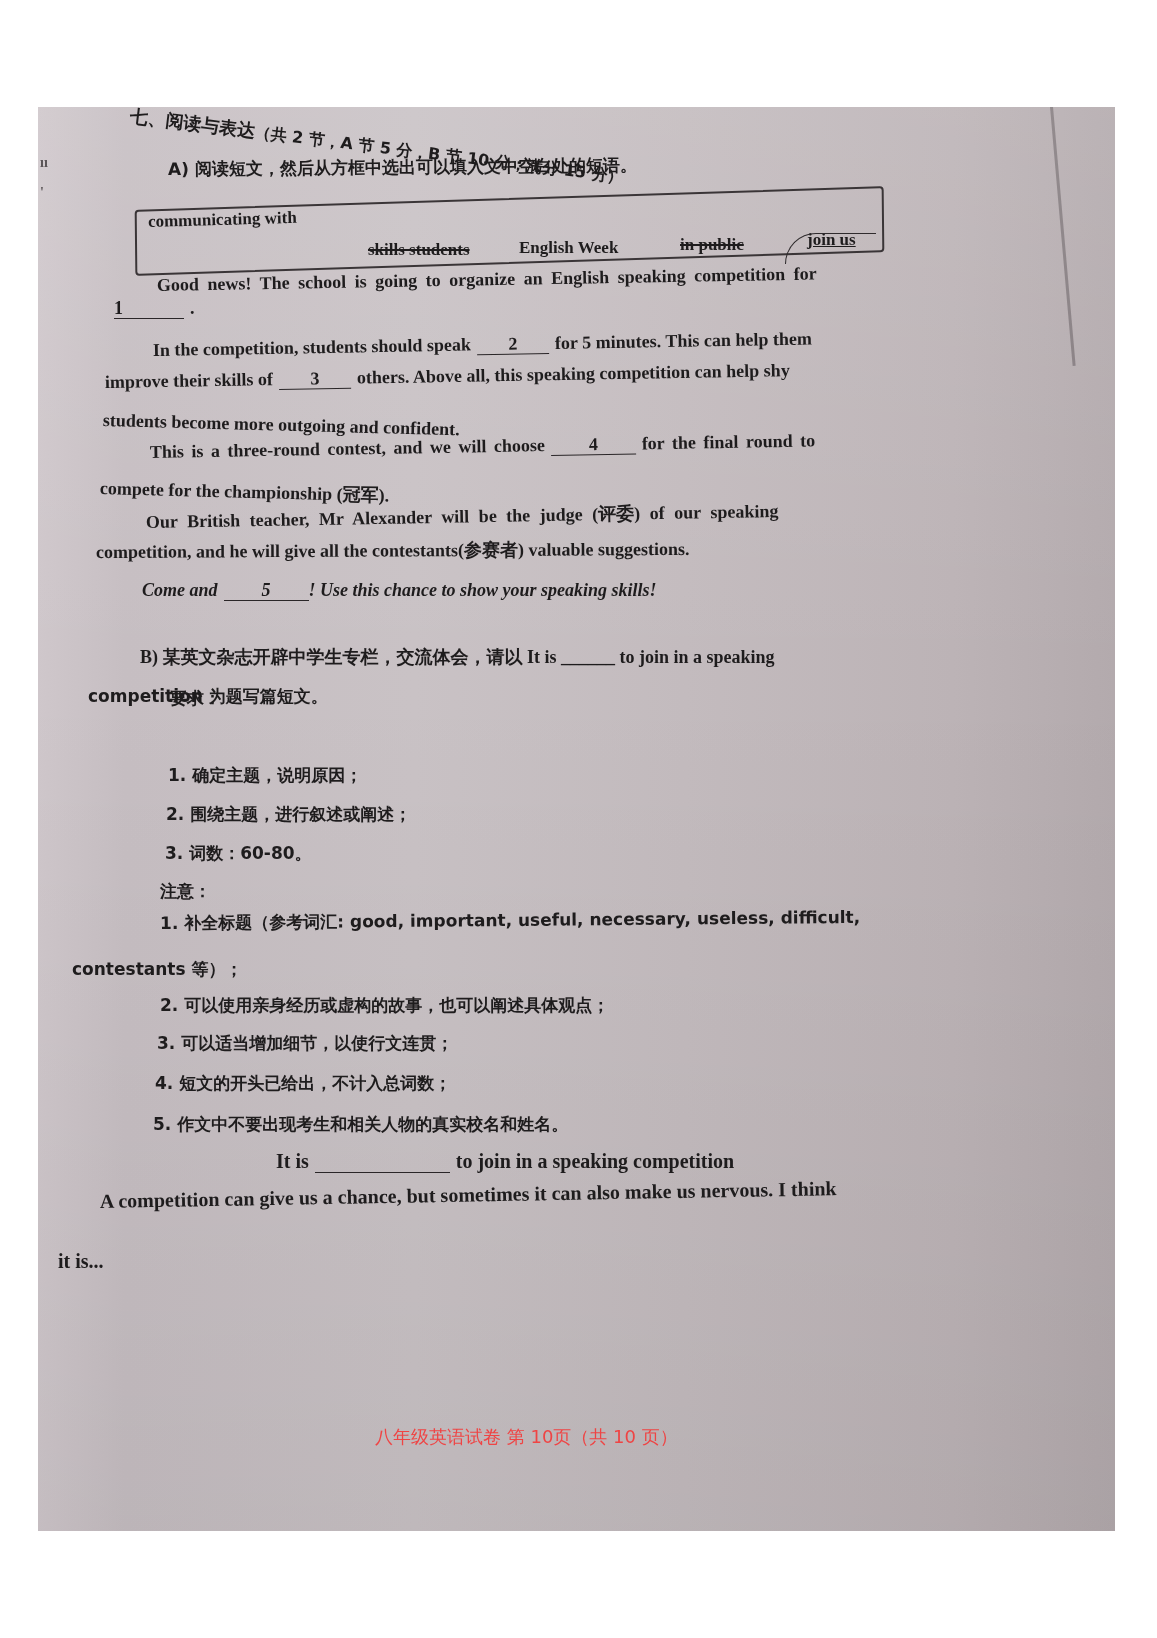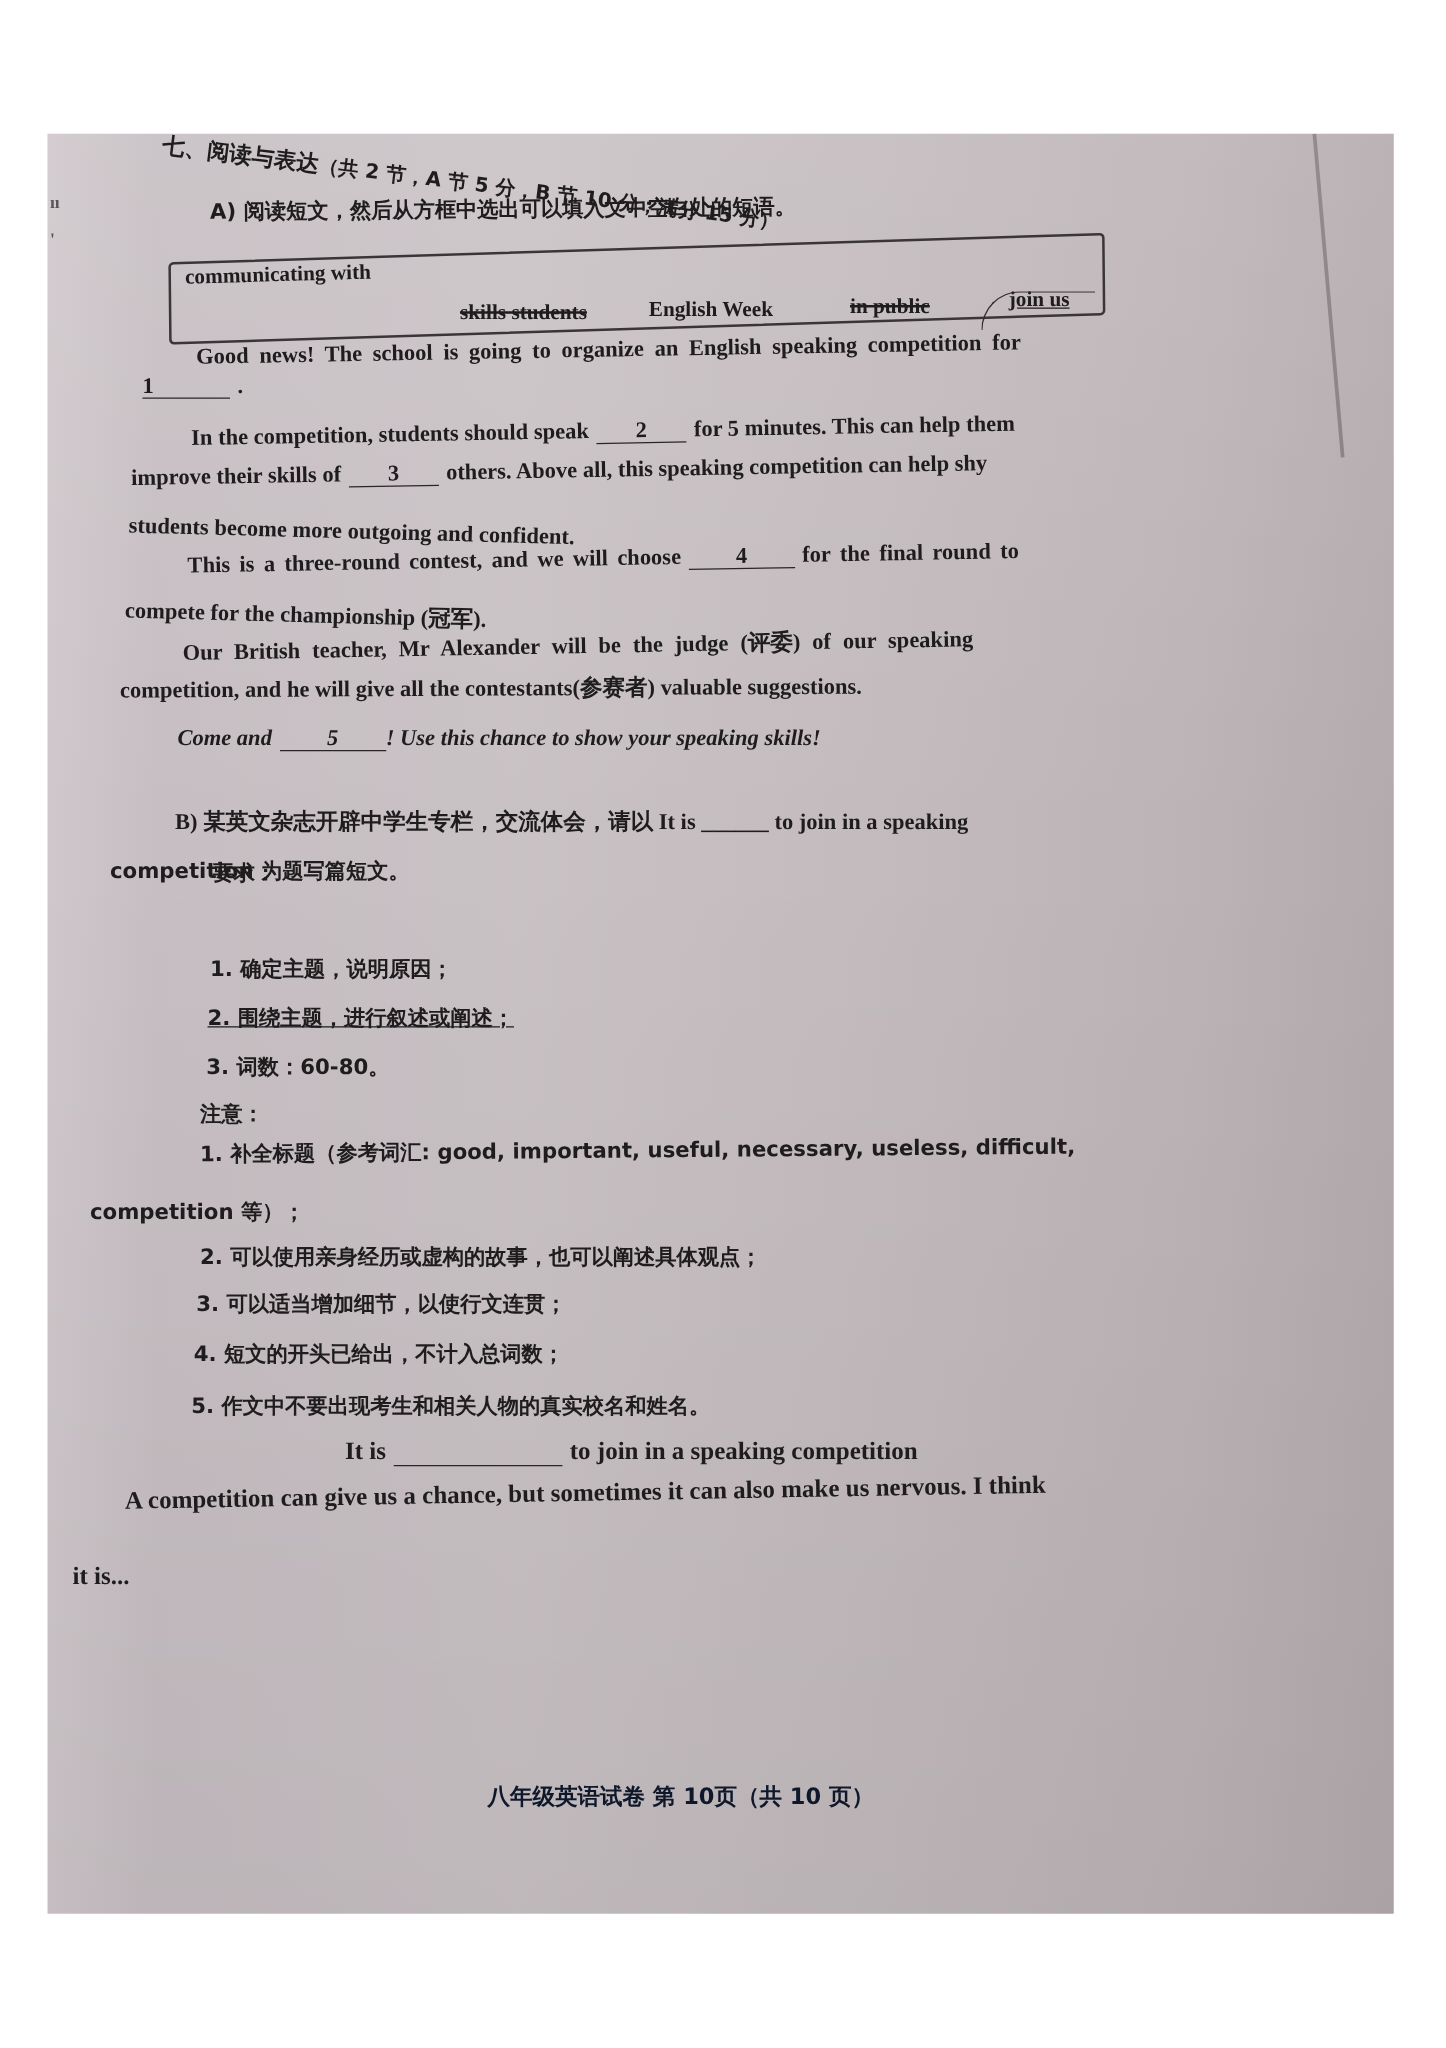--- a/index.html
+++ b/index.html
@@ -101,30 +101,30 @@
   <span class="en">B)</span>
   <span class="cn">某英文杂志开辟中学生专栏，交流体会，请以</span>
   <span class="en">It is</span>
   <span class="en">______</span>
   <span class="en">to join in a speaking</span>
 </div>
 <div class="t cn sz17" style="left:88px; top:685px;">competition 为题写篇短文。</div>
 
 <div class="t cn sz17" style="left:170px; top:687px;">要求：</div>
 <div class="t cn sz17" style="left:168px; top:764px;">1. 确定主题，说明原因；</div>
-<div class="t cn sz17" style="left:166px; top:803px;text-decoration:underline;">2. 围绕主题，进行叙述或阐述；</div>
+<div class="t cn sz17" style="left:166px; top:803px;">2. 围绕主题，进行叙述或阐述；</div>
 <div class="t cn sz17" style="left:165px; top:842px;">3. 词数：60-80。</div>
 
 <div class="t cn sz17" style="left:160px; top:880px;">注意：</div>
 <div class="t cn sz17" style="left:160px; top:912px; transform: rotate(-0.5deg); transform-origin:left center;">1. 补全标题（参考词汇: good, important, useful, necessary, useless, difficult,</div>
-<div class="t cn sz17" style="left:72px; top:958px;">competition 等）；</div>
+<div class="t cn sz17" style="left:72px; top:958px;">contestants 等）；</div>
 <div class="t cn sz17" style="left:160px; top:994px;">2. 可以使用亲身经历或虚构的故事，也可以阐述具体观点；</div>
 <div class="t cn sz17" style="left:157px; top:1032px;text-align:right;">3. 可以适当增加细节，以使行文连贯；</div>
 <div class="t cn sz17" style="left:155px; top:1072px;">4. 短文的开头已给出，不计入总词数；</div>
 <div class="t cn sz17" style="left:153px; top:1113px;">5. 作文中不要出现考生和相关人物的真实校名和姓名。</div>
 
 <div class="t en sz20" style="left:276px; top:1150px;">
   <span>It is</span><span class="blank" style="width:135px;">&nbsp;</span><span>to join in a speaking competition</span>
 </div>
 <div class="t en sz20" style="left:100px; top:1190px; transform: rotate(-1deg); transform-origin:left center;">A competition can give us a chance, but sometimes it can also make us nervous. I think</div>
 <div class="t en sz20" style="left:58px; top:1250px;text-align:right;">it is...</div>
 
-<div class="t cn sz18" style="left:375px; top:1425px; font-weight:bold; color:#0f172a;margin-left:15px;">八年级英语试卷 第 10页（共 10 页）</div>
+<div class="t cn sz18" style="left:375px; top:1425px; font-weight:normal; color:#ef4444;">八年级英语试卷 第 10页（共 10 页）</div>
 
 </body></html>

